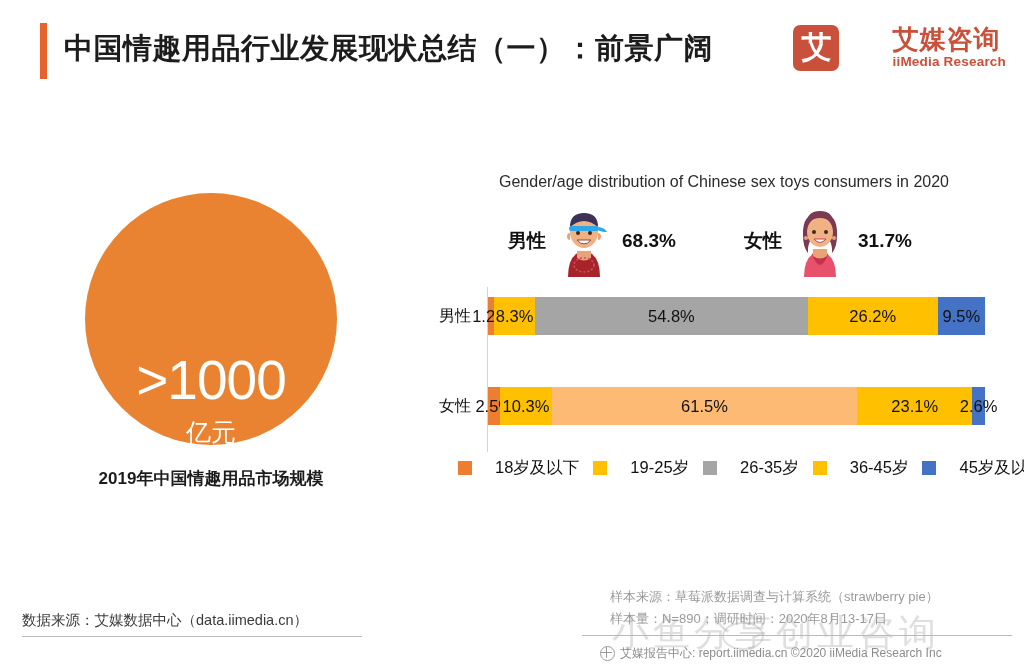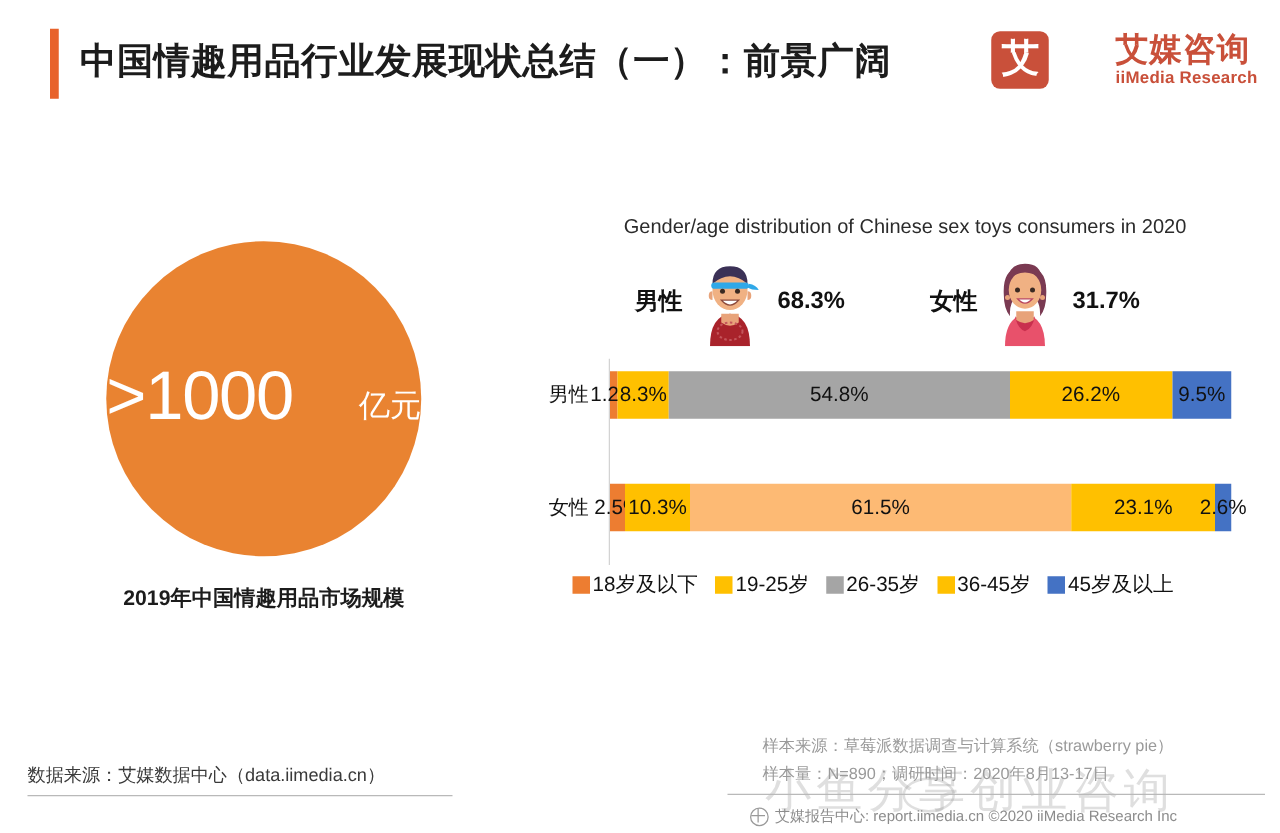--- a/index.html
+++ b/index.html
@@ -79,23 +79,23 @@
   .circle-block {
     position: absolute;
     left: 76px; top: 193px;
     width: 270px;
   }
   .big-circle {
     width: 252px; height: 252px;
     border-radius: 50%;
     background: #E98331;
     display: flex;
-    flex-direction: row;
-    align-items: center;
-    justify-content: space-between;
+    flex-direction: column;
+    align-items: center;
+    justify-content: flex-end;
     margin: 0 auto;
   }
   .circle-number {
     color: #ffffff;
     font-size: 55px;
     line-height: 1;
     font-weight: normal;
     letter-spacing: -1px;
     margin-top: -6px;
   }
@@ -221,21 +221,21 @@
     gap: 14px;
     padding-left: 34px;
     overflow: hidden;
     height: 28px;
     width: 600px;
     box-sizing: border-box;
   }
   .legend-item {
     display: flex;
     align-items: center;
-    gap: 2px;
+    gap: 23px;
     white-space: nowrap;
     flex: 0 0 auto;
   }
   .legend-swatch { width: 14px; height: 14px; flex: 0 0 auto; }
   .legend-label { font-size: 16.5px; color: #111; }
 
   
   .footer-left {
     position: absolute;
     left: 22px; bottom: 29px;

